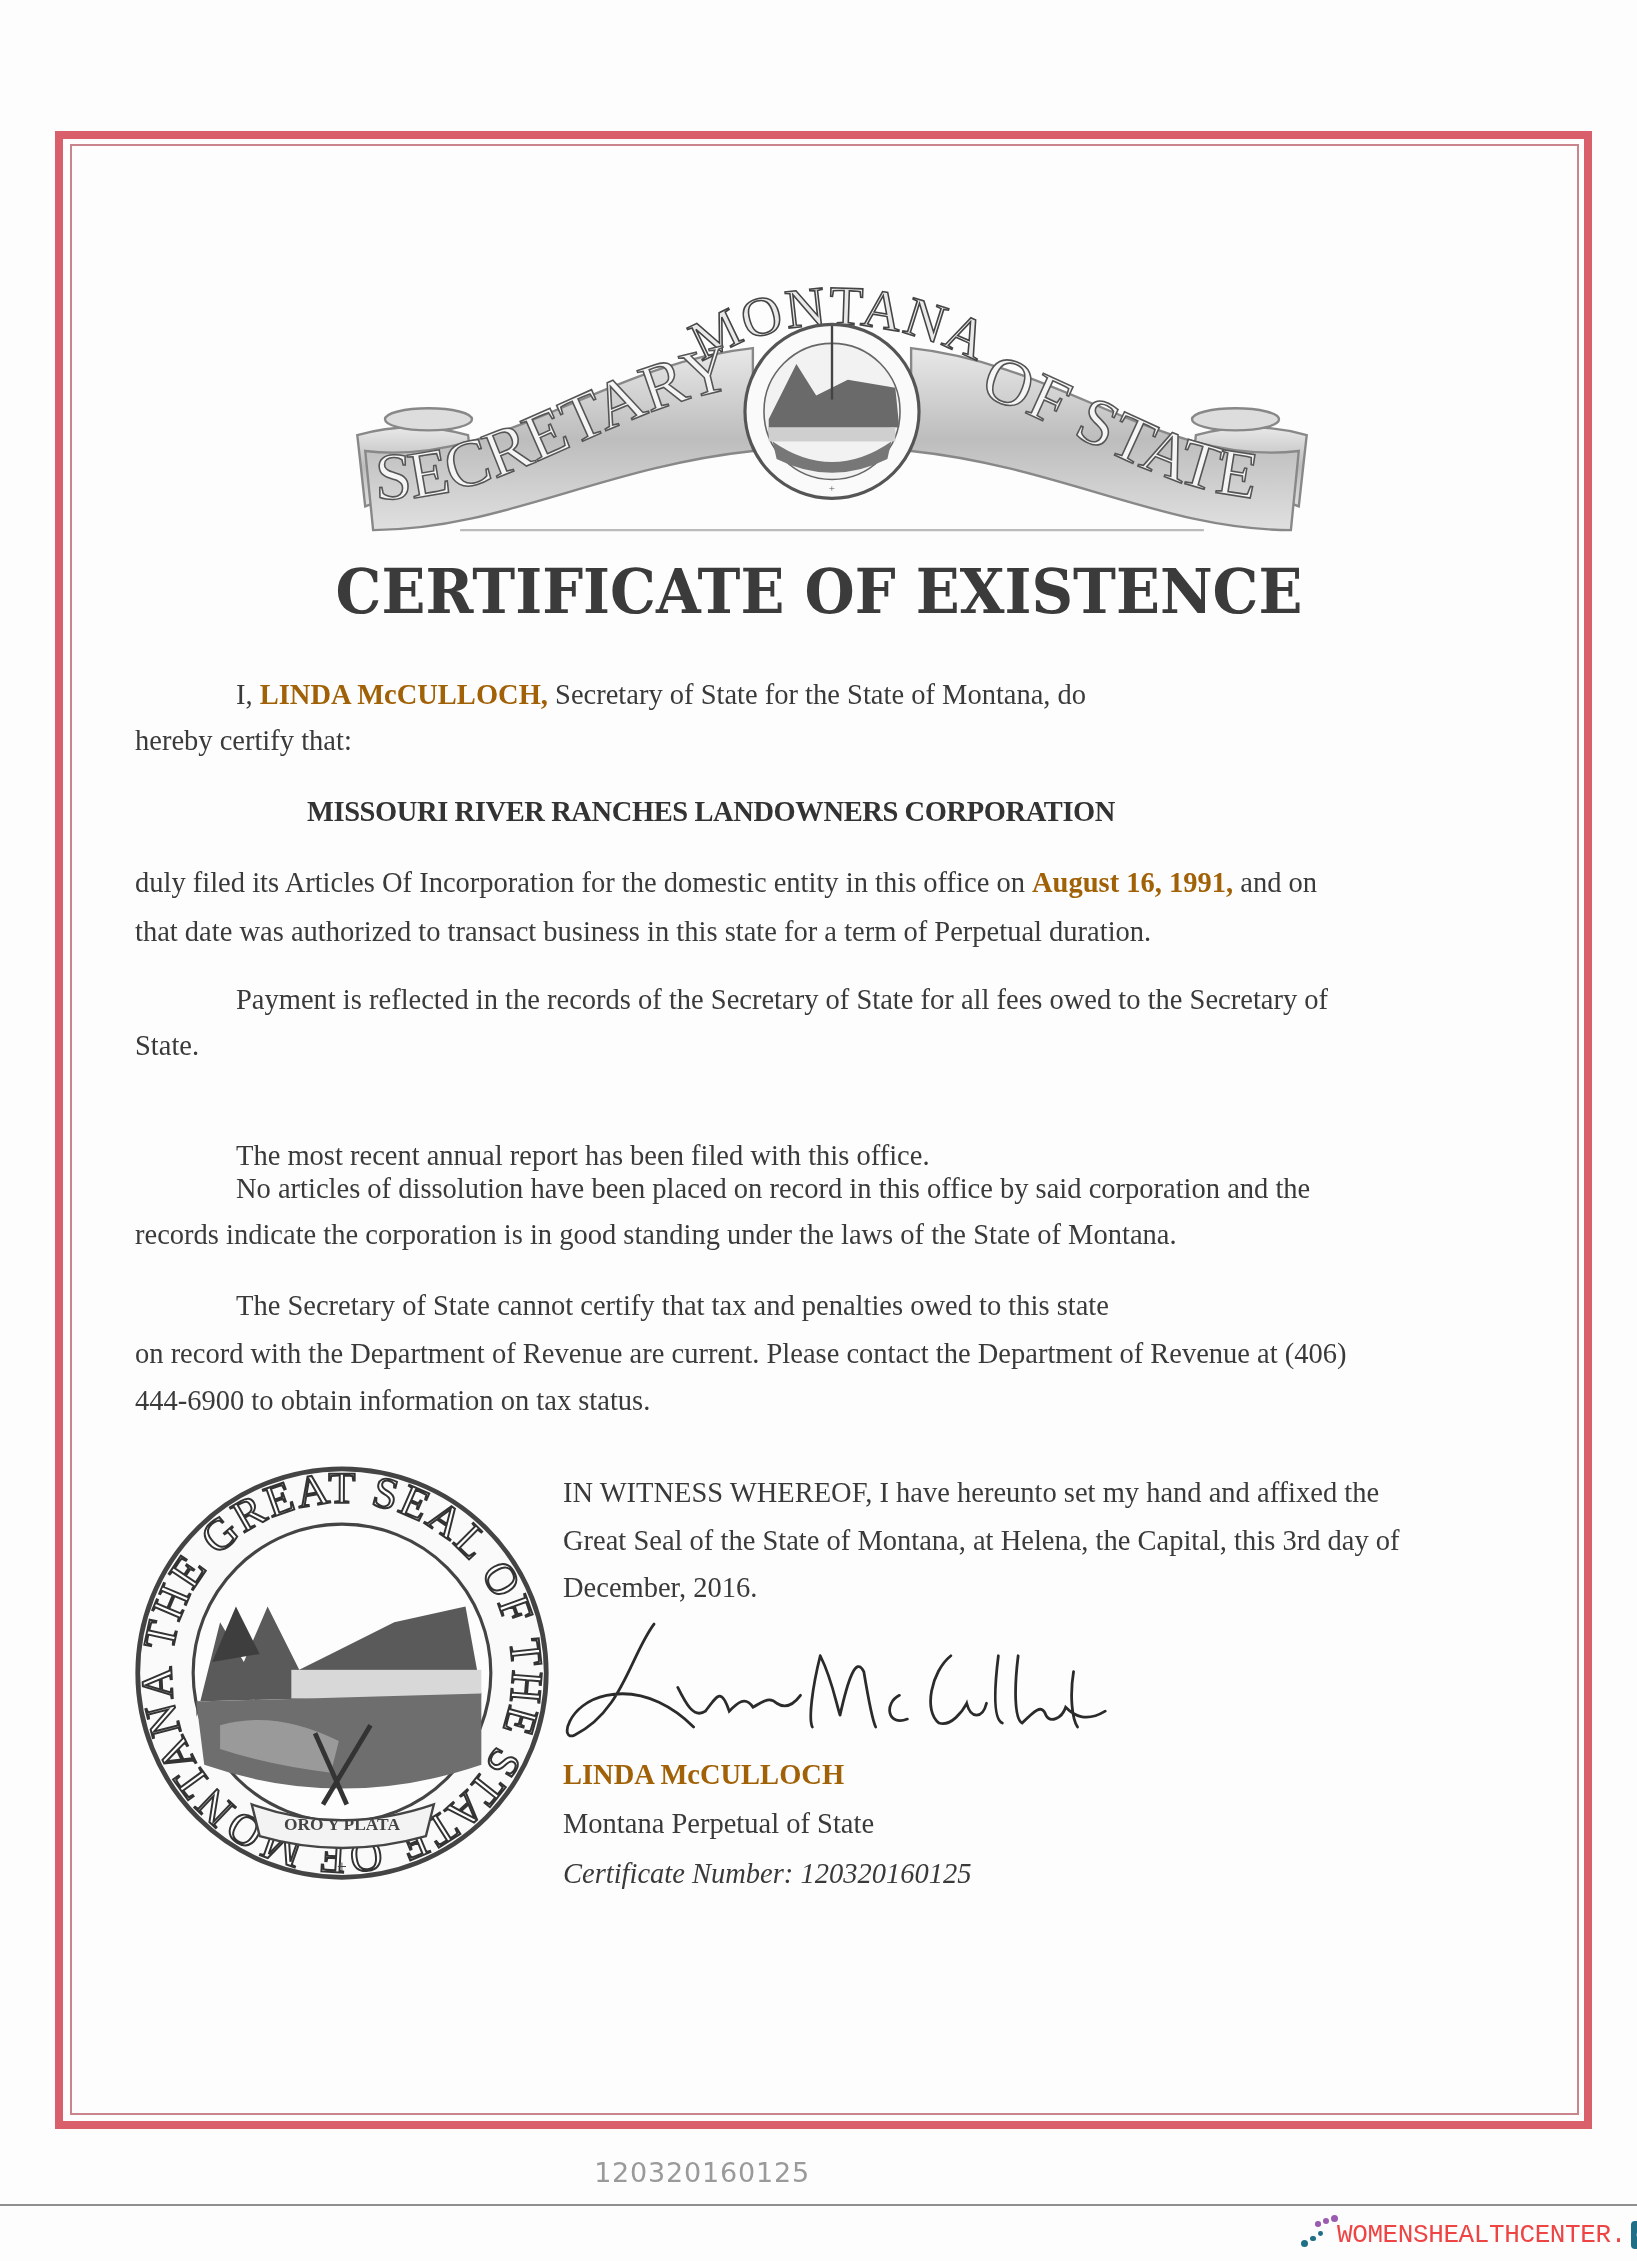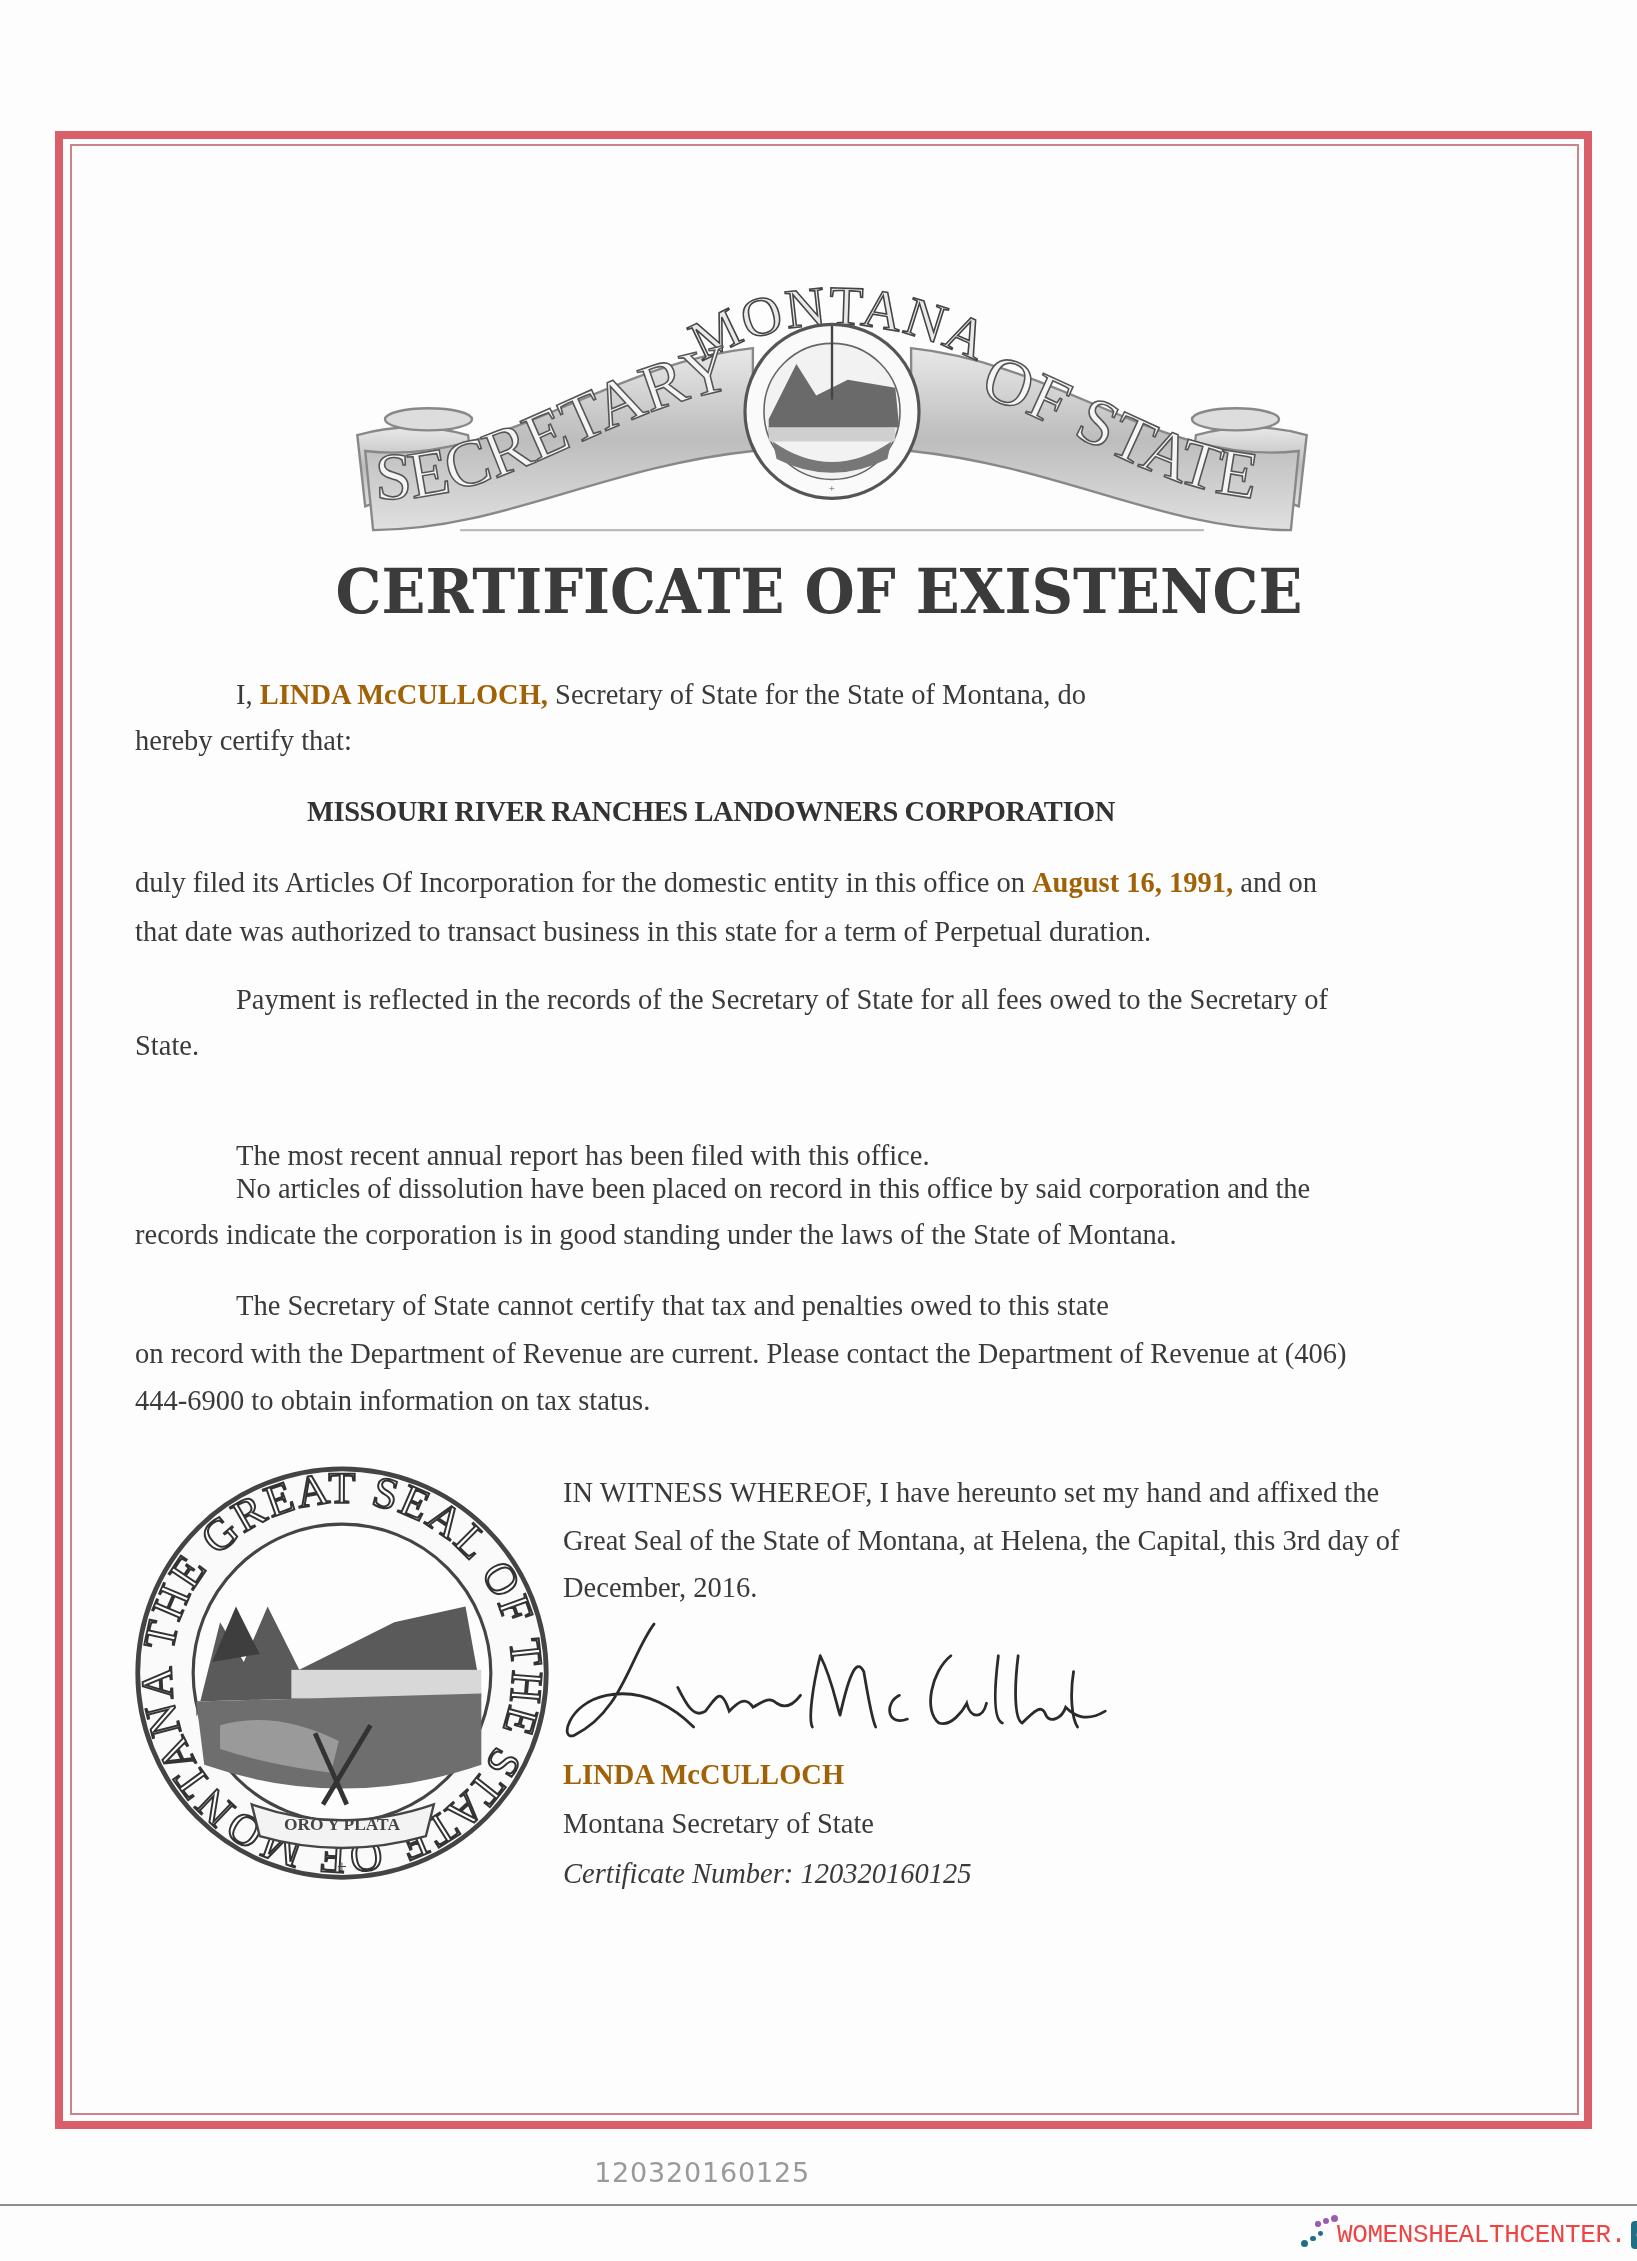--- a/index.html
+++ b/index.html
@@ -170,21 +170,21 @@
              C 255 120, 265 110, 275 120 Q 290 130, 305 110
              M 330 60 C 320 100, 315 140, 320 150 M 330 60 C 345 90, 350 120, 355 135 M 355 135 C 365 90, 375 60, 385 80 C 390 110, 395 140, 400 150
              M 430 110 C 410 120, 415 150, 440 140
              M 495 60 C 470 80, 460 130, 480 145 C 495 150, 510 130, 515 120
              C 520 140, 535 140, 540 120 M 555 60 C 550 100, 548 140, 560 145 M 580 60 C 575 100, 575 140, 585 145
              C 600 130, 610 120, 615 135 C 620 145, 635 140, 640 125 C 650 135, 665 145, 690 130 M 650 80 C 645 110, 648 140, 655 150" fill="none" stroke="#2b2b2b" stroke-width="3.5" stroke-linecap="round"></path>
   </svg>
 </div>
 
 <div class="line bold" style="left:563px; top:1757px;">LINDA McCULLOCH</div>
-<div class="line" style="left:563px; top:1806px;">Montana Secretary of State</div>
+<div class="line" style="left:563px; top:1806px;">Montana Perpetual of State</div>
 <div class="line" style="left:563px; top:1856px;font-style:italic;">Certificate Number: 120320160125</div>
 
 <div class="footer-num">120320160125</div>
 <div class="footer-rule"></div>
 
 <div class="wm">
   <div class="wm-dots">
     <span class="wm-dot" style="left:1.6px; top:25px; width:7.1px; height:7.1px; background:#1f6f86;"></span>
     <span class="wm-dot" style="left:11px; top:20.6px; width:5.5px; height:5.5px; background:#1f6f86;"></span>
     <span class="wm-dot" style="left:19px; top:16px; width:4.8px; height:4.8px; background:#1f6f86;"></span>

